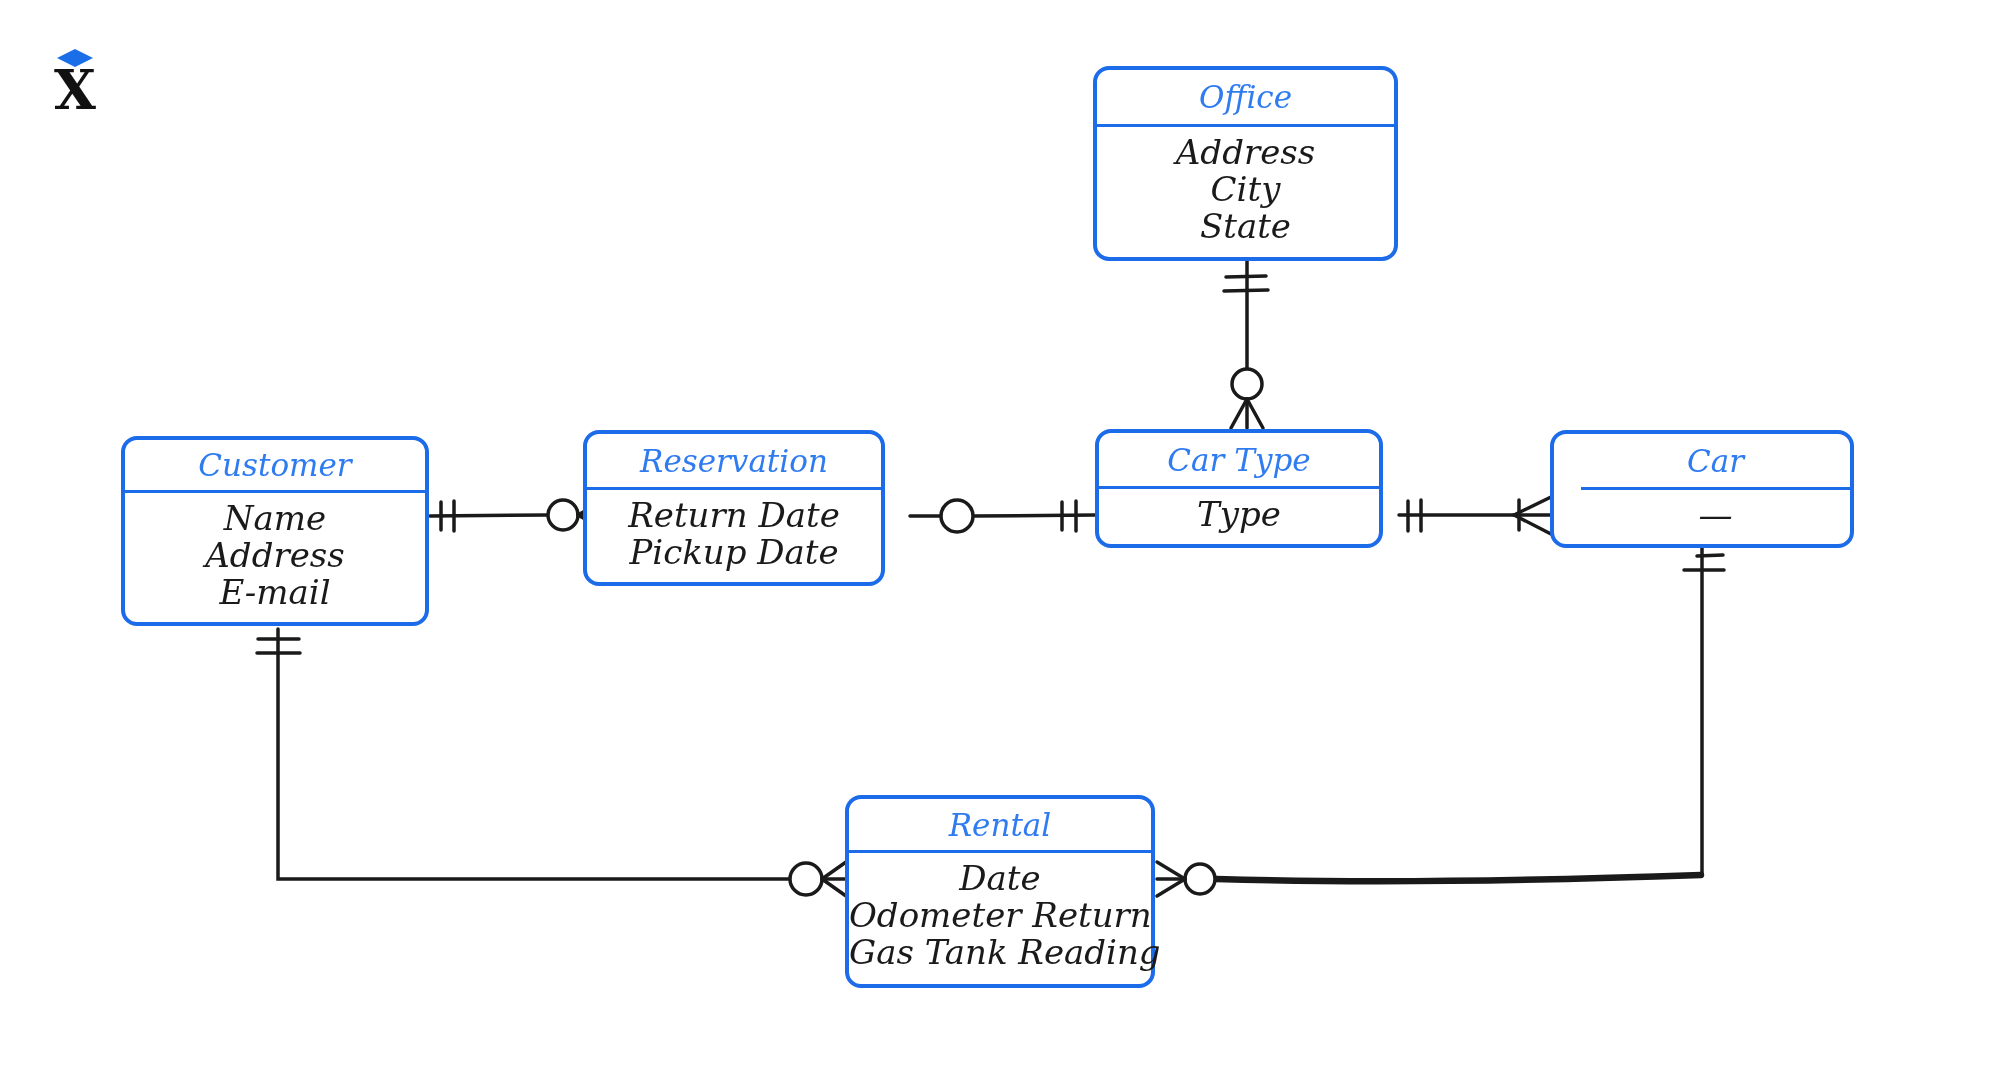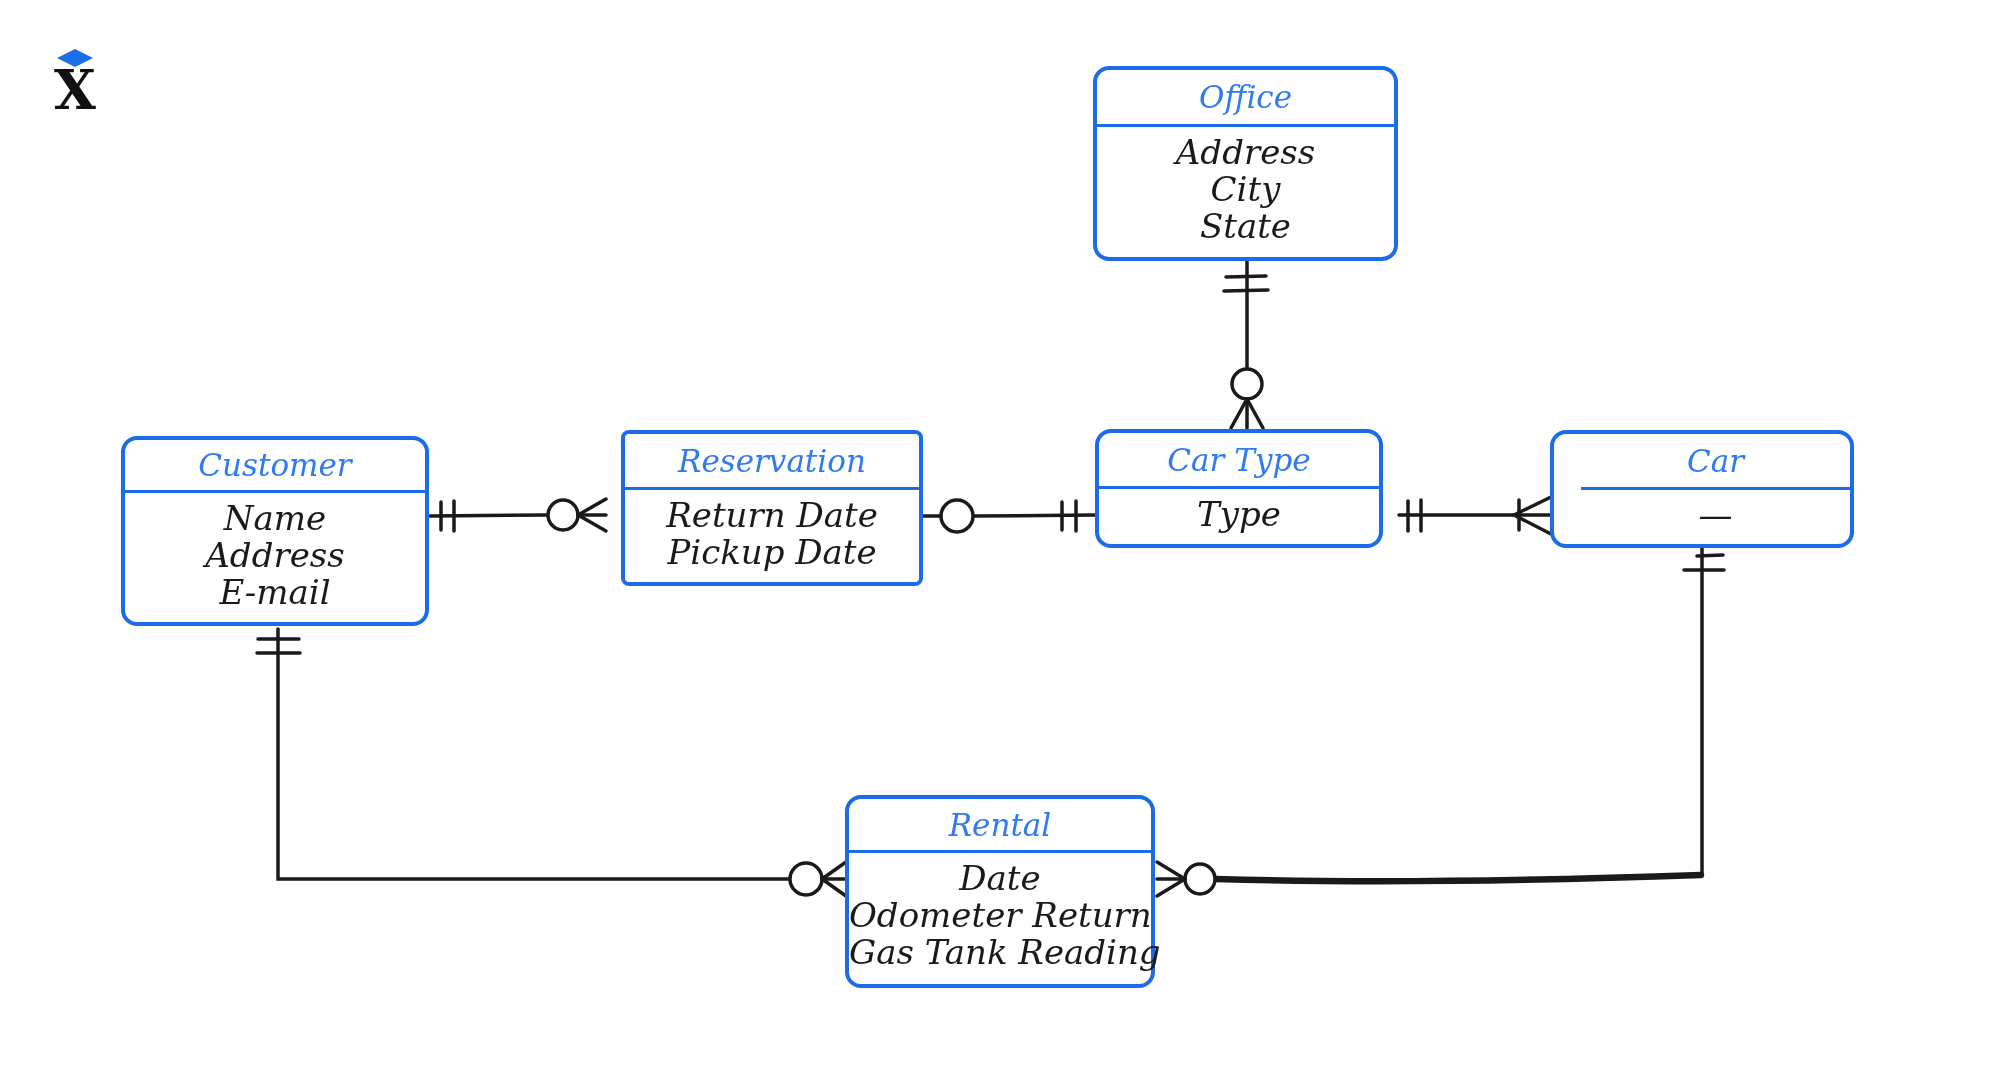--- a/index.html
+++ b/index.html
@@ -24,21 +24,21 @@
     font-style:italic;font-size:31px;color:#2f7bf0;border-bottom:3px solid #1c6ce9;
     white-space:nowrap;
   }
   .entity-attrs{padding-top:7px;}
   .attr-row{
     height:37px;line-height:37px;text-align:center;font-style:italic;
     font-size:34px;color:#1a1a1a;white-space:nowrap;
   }
   .office     {left:1093px;top:66px; width:305px;height:195px;--th:54px;}
   .customer   {left:121px; top:436px;width:308px;height:190px;--th:50px;}
-  .reservation{left:621px; top:430px;width:302px;height:156px;border-radius:8px;--th:53px;}
+  .reservation{left:583px; top:430px;width:302px;height:156px;--th:53px;}
   .cartype    {left:1095px;top:429px;width:288px;height:119px;--th:53px;}
   .car        {left:1550px;top:430px;width:304px;height:118px;padding-left:27px;--th:53px;}
   .rental     {left:845px; top:795px;width:310px;height:193px;--th:51px;}
 </style>
 </head>
 <body>
 
 <div class="canvas">
 
   <svg class="logo" viewBox="0 0 48 66">

